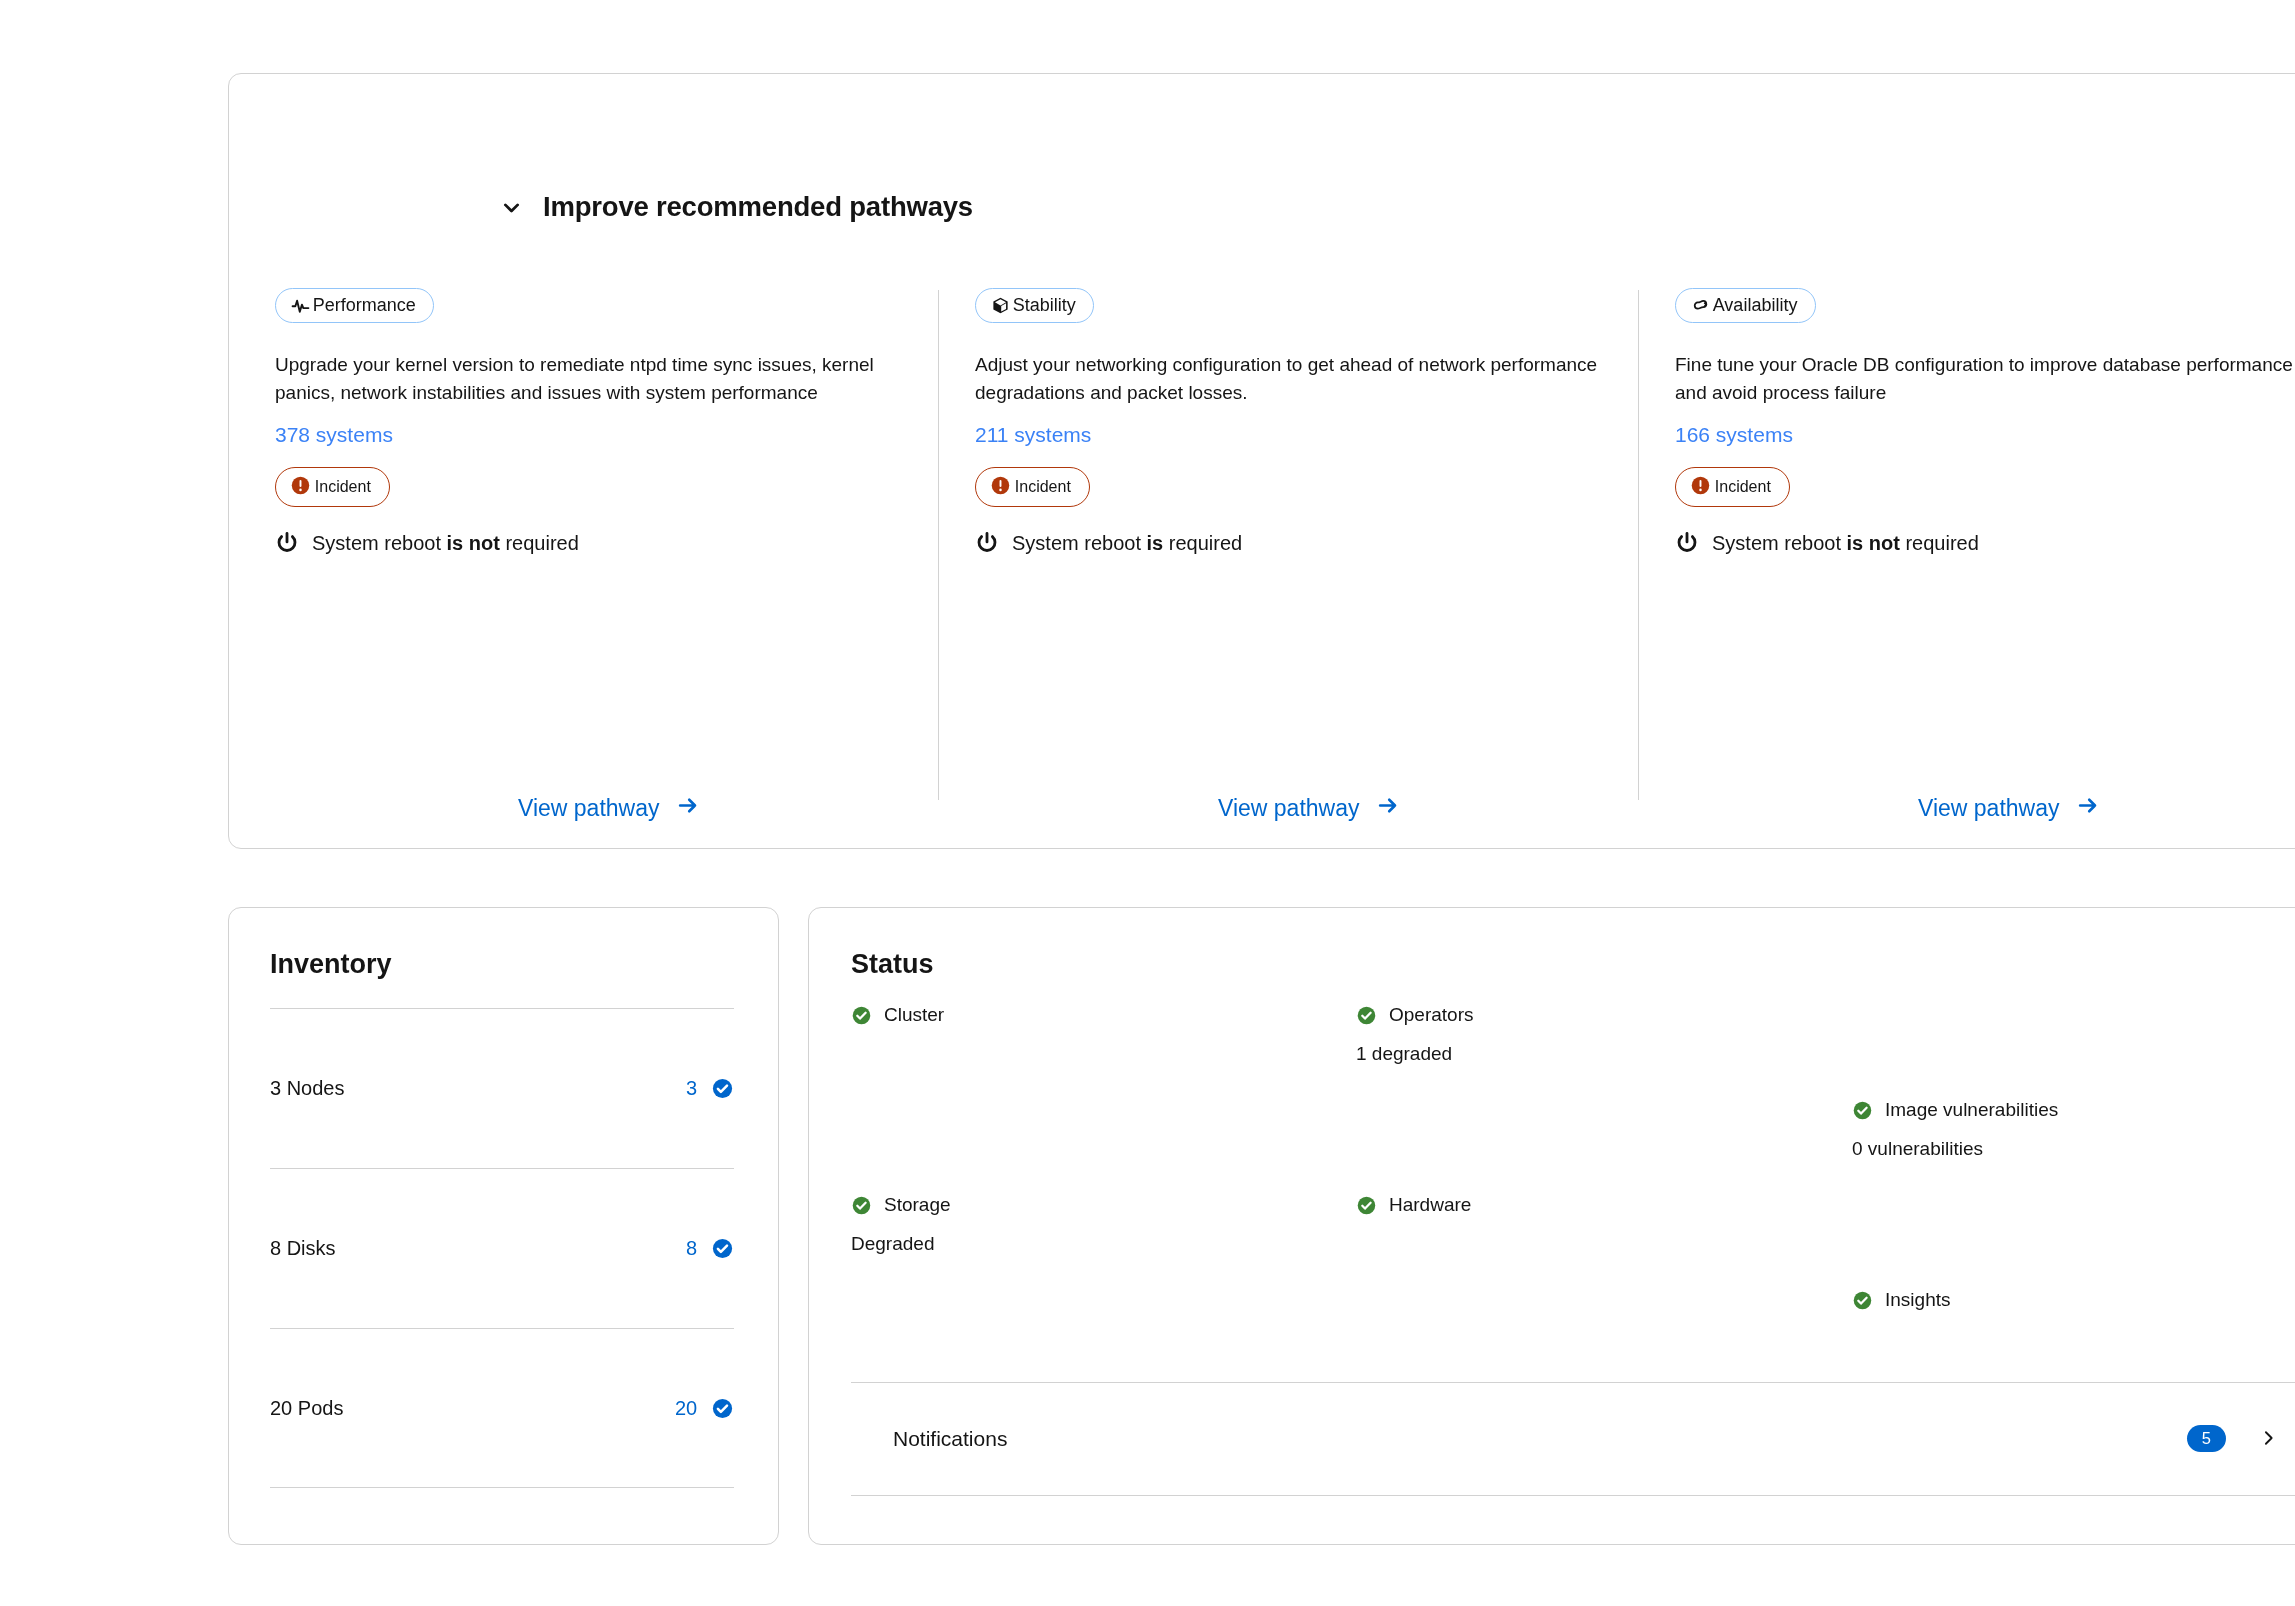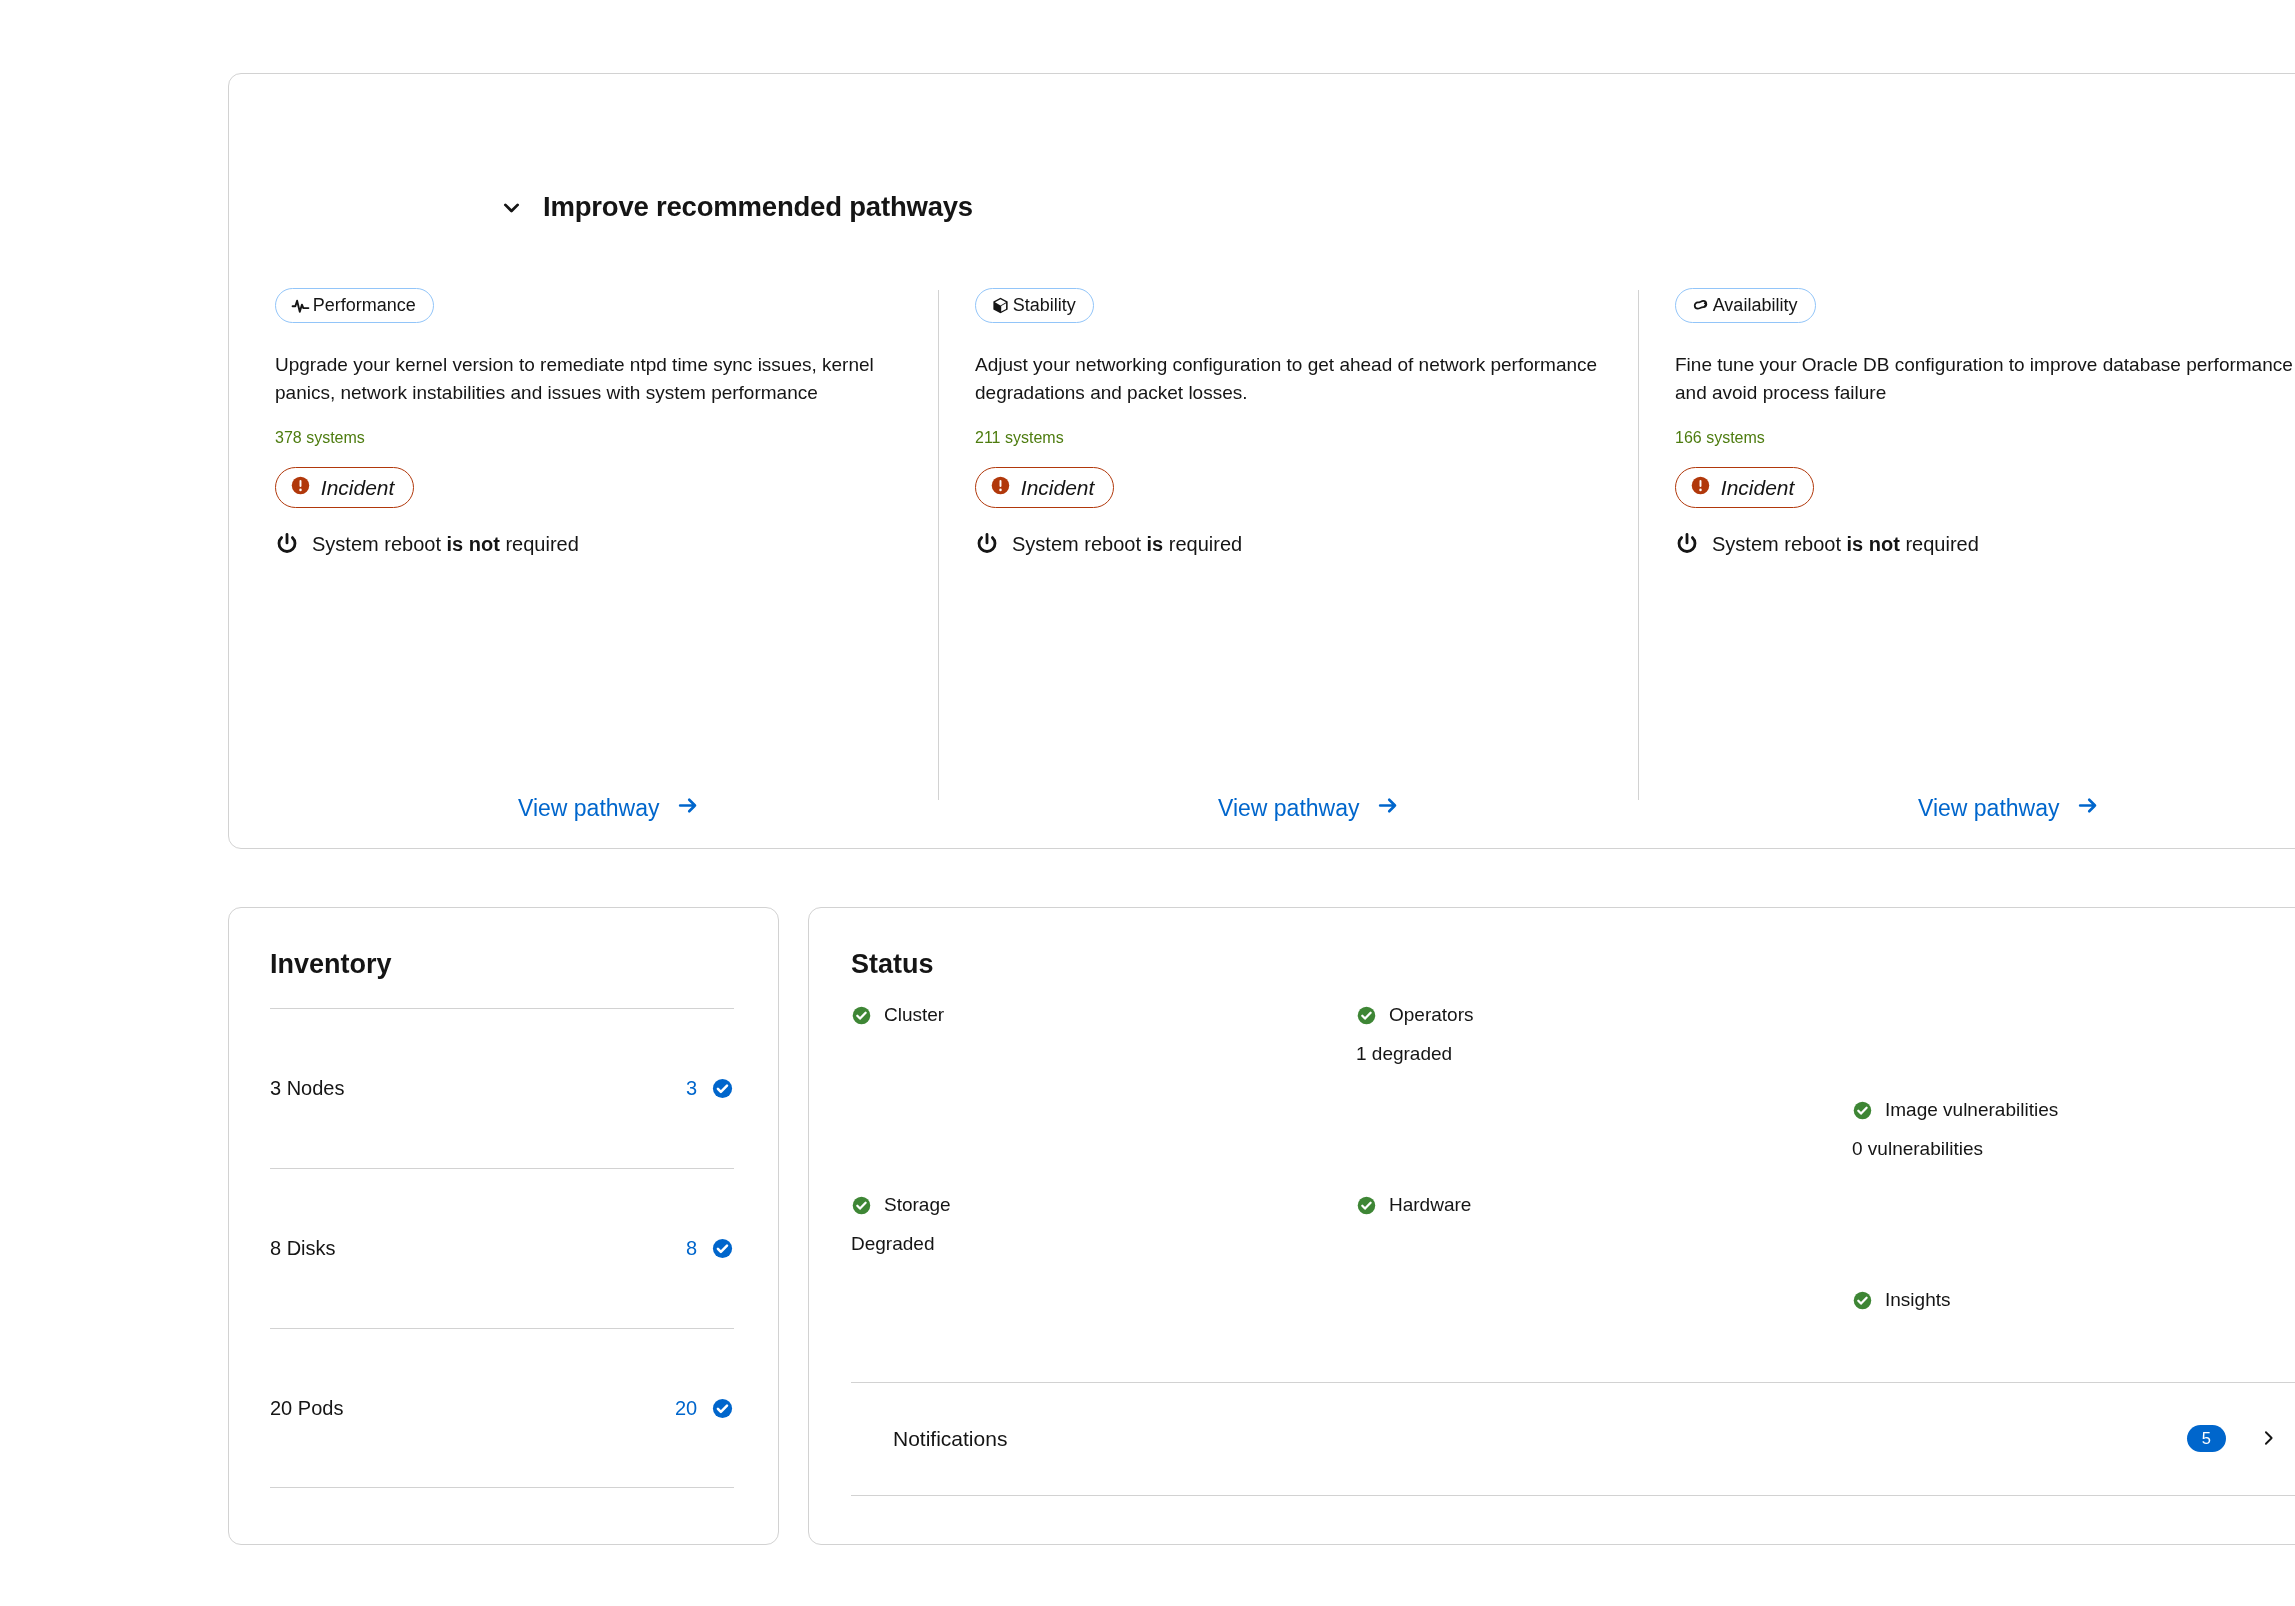--- a/index.html
+++ b/index.html
@@ -122,41 +122,40 @@
     margin-top: 27.5px;
     font-size: 19px;
     line-height: 1.52;
     color: #151515;
     max-width: 643px;
     white-space: pre-wrap;
   }
 
   .systems-link {
     display: inline-block;
-    margin-top: 21px;
-    font-size: 16px;
-    color: #4d7c0f;
+    margin-top: 15px;
+    font-size: 21px;
+    color: #3b82f6;
     cursor: pointer;
     text-decoration: none;
   }
 
   .incident-badge {
     display: inline-flex;
     align-items: center;
-    gap: 10px;
+    gap: 4px;
     margin-top: 20px;
     border: 1.8px solid #b1380b;
     border-radius: 46px;
     padding: 6.4px 18.4px 6.4px 13.8px;
-    font-size: 21px;
+    font-size: 16px;
     color: #151515;
     background: #ffffff;
     box-sizing: border-box;
     cursor: pointer;
-    font-style: italic;
   }
 
   .reboot-row {
     display: flex;
     align-items: center;
     gap: 13px;
     margin-top: 24px;
     font-size: 20px;
     color: #151515;
   }

